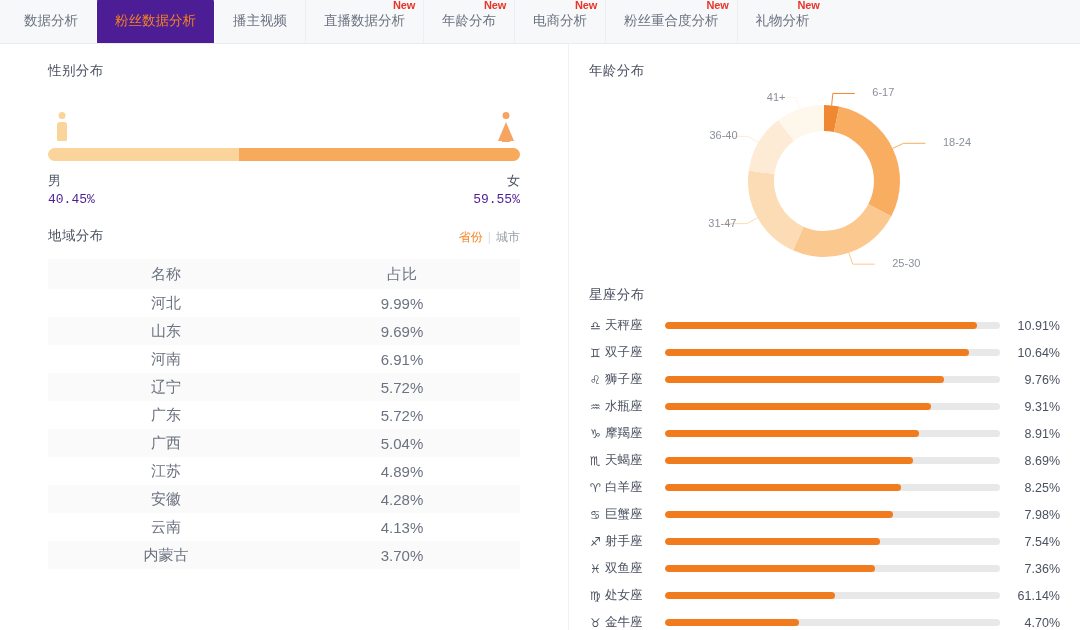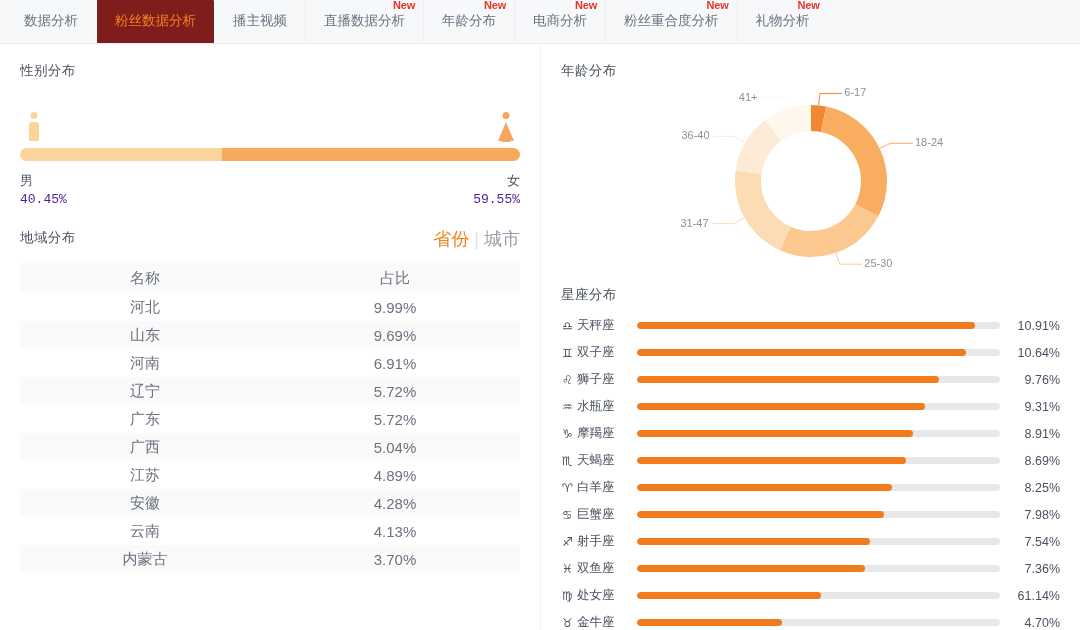--- a/index.html
+++ b/index.html
@@ -29,21 +29,21 @@
     justify-content: center;
     font-size: 13.5px;
     color: #6b7280;
     background: transparent;
     border-left: 1px solid #eceef1;
     white-space: nowrap;
     cursor: pointer;
   }
   .tab:first-child { border-left: none; }
   .tab.active {
-    background: #7f1d1d;
+    background: #4c1d95;
     color: #f5821f;
     border-left: 1px solid #ffffff;
     border-top-left-radius: 3px;
     border-top-right-radius: 3px;
     z-index: 3;
   }
   .tab.active + .tab { border-left: 1px solid #ffffff; font-family: Liberation Mono, monospace; }
   .tab .newbadge {
     position: absolute;
     top: 1px;
@@ -61,20 +61,21 @@
     position: relative;
     height: 586px;
     display: flex;
     background: #ffffff;
   }
   .col {
     position: relative;
     width: 540px;
     height: 100%;
     padding: 0 20px;
+    margin-left: 28px;
   }
   .col.right { border-left: 1px solid #f0f1f3; }
 
   .section-title {
     font-size: 13.5px;
     color: #4a5160;
     padding-top: 18px;
     padding-bottom: 2px;
     letter-spacing: 0.4px;
   }
@@ -137,21 +138,21 @@
   .gender-labels .pct { color: #4c1d95; font-family: Liberation Mono, monospace; }
 
   
   .region-head {
     display: flex;
     align-items: center;
     justify-content: space-between;
     padding-top: 18px;
   }
   .region-head .section-title { padding-top: 0; }
-  .toggle { font-size: 18px; color: #9aa0aa; }
+  .toggle { font-size: 12px; color: #9aa0aa; }
   .toggle .on { color: #f5821f; cursor: pointer; }
   .toggle .sep { color: #dcdfe4; margin: 0 5px; }
   .toggle .off { color: #9aa0aa; cursor: pointer; }
 
   .rtable { margin-top: 12px; width: 100%; border-collapse: collapse; }
   .rtable th, .rtable td {
     font-weight: normal;
     font-size: 15px;
     color: #6b7280;
     height: 28px;

